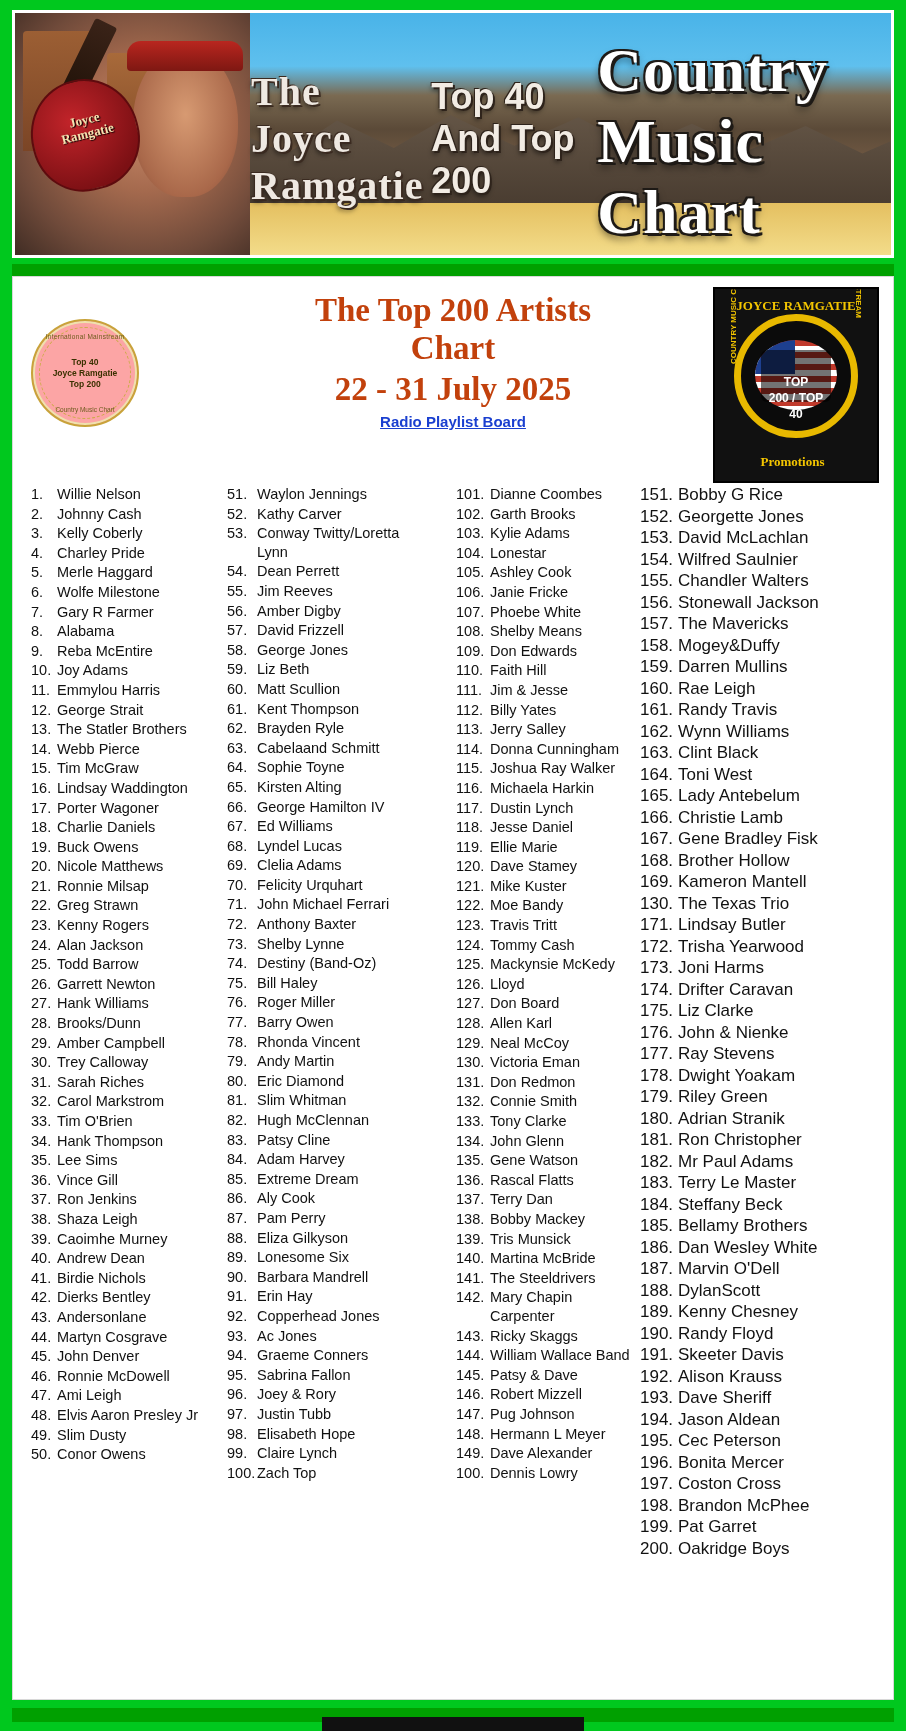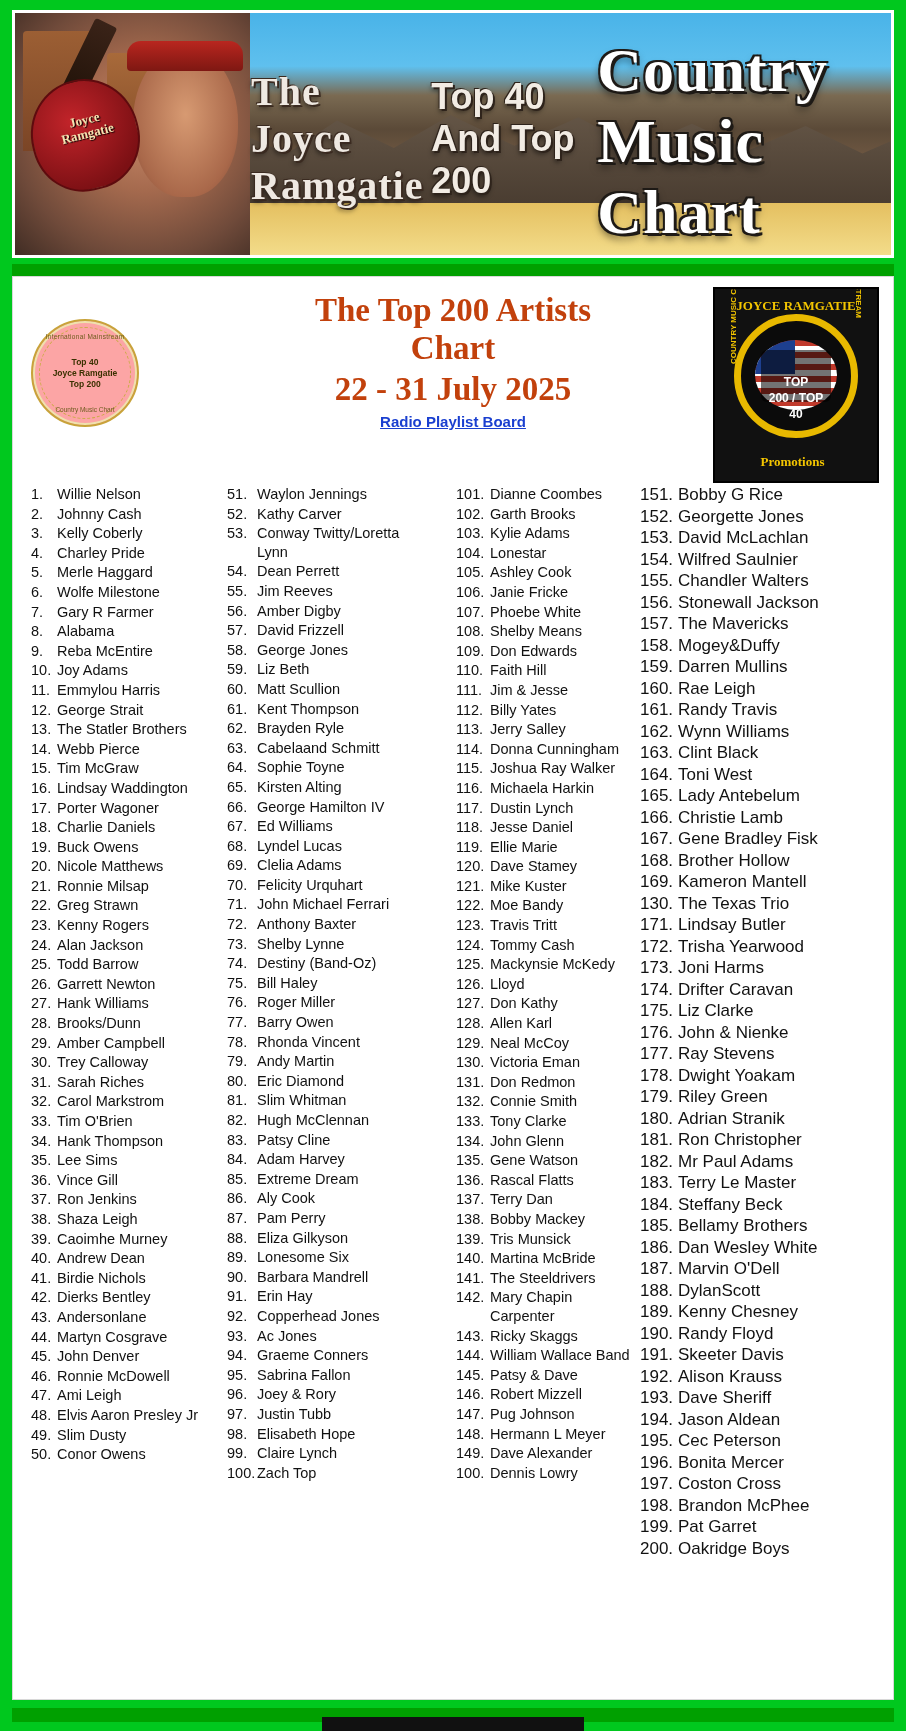--- a/index.html
+++ b/index.html
@@ -868,21 +868,21 @@
           <li>
               <span class="num">125.</span>
               <span class="nm">Mackynsie McKedy</span>
             </li>
           <li>
               <span class="num">126.</span>
               <span class="nm">Lloyd</span>
             </li>
           <li>
               <span class="num">127.</span>
-              <span class="nm">Don Kathy</span>
+              <span class="nm">Don Board</span>
             </li>
           <li>
               <span class="num">128.</span>
               <span class="nm">Allen Karl</span>
             </li>
           <li>
               <span class="num">129.</span>
               <span class="nm">Neal McCoy</span>
             </li>
           <li>

